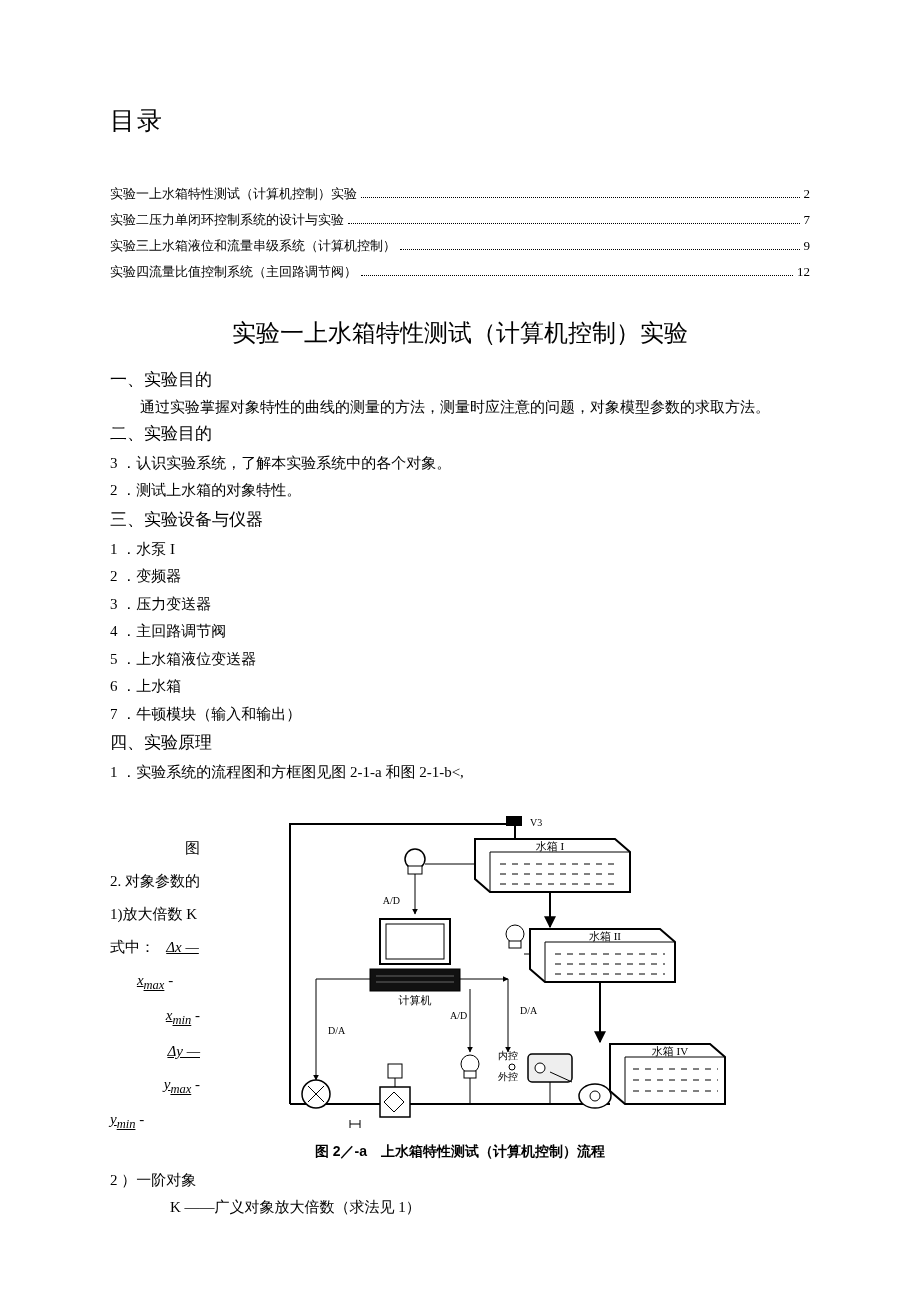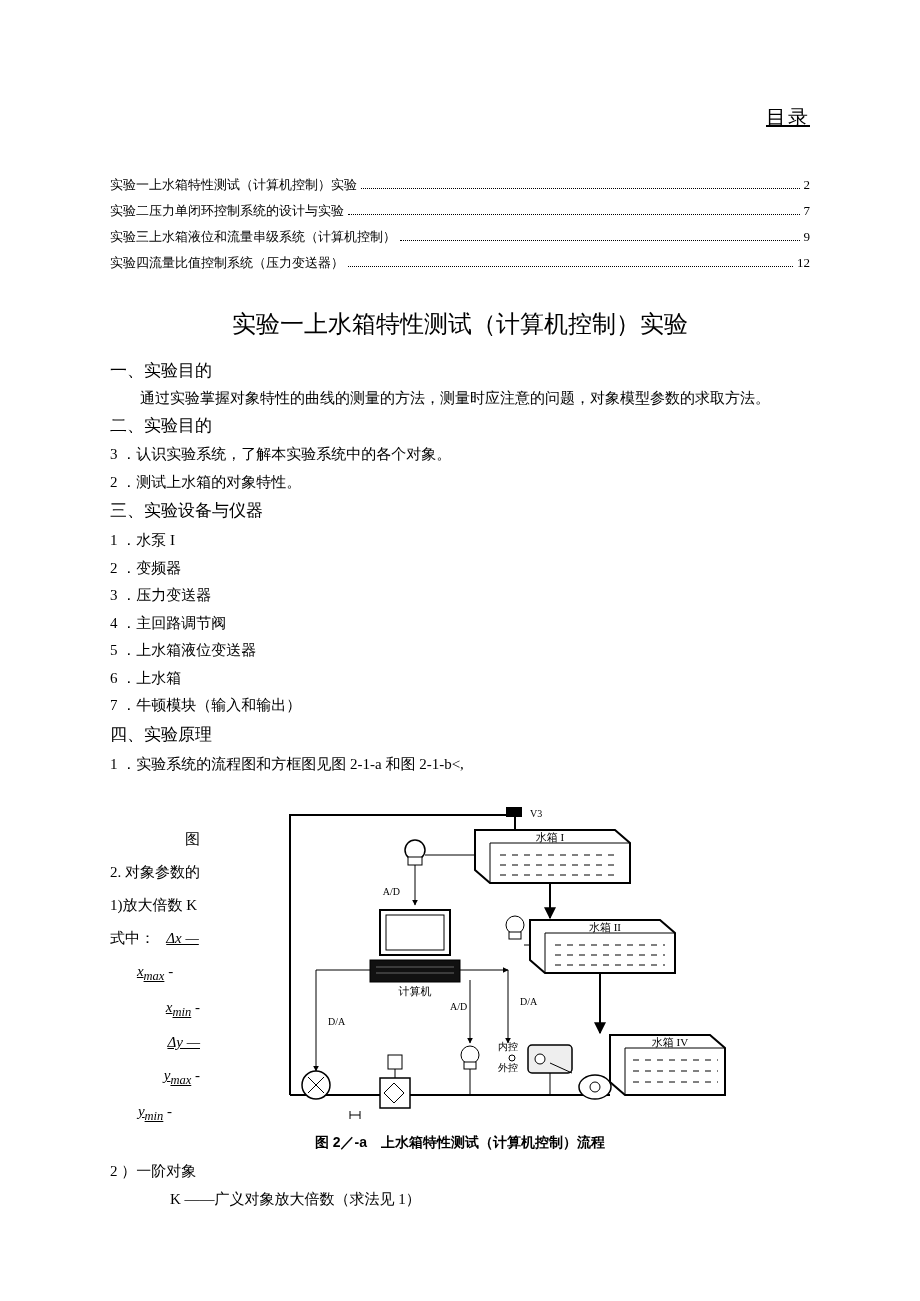--- a/index.html
+++ b/index.html
@@ -7,25 +7,24 @@
     font-size: 15px;
     color: #000;
     background: #fff;
     width: 920px;
     margin: 0;
     padding: 100px 110px 60px 110px;
     box-sizing: border-box;
     line-height: 1.7;
   }
   .title-toc {
-    text-align: right;
-    font-size: 20px;
+    text-align: left;
+    font-size: 25px;
     margin-bottom: 40px;
     letter-spacing: 2px;
-    text-decoration: underline;
   }
   .toc-line {
     display: flex;
     align-items: baseline;
     font-size: 13px;
     margin: 4px 0;
   }
   .toc-dots {
     flex: 1;
     border-bottom: 1px dotted #000;
@@ -83,21 +82,21 @@
     <span>实验二压力单闭环控制系统的设计与实验</span>
     <span class="toc-dots"></span>
     <span>7</span>
   </div>
   <div class="toc-line">
     <span>实验三上水箱液位和流量串级系统（计算机控制）</span>
     <span class="toc-dots"></span>
     <span>9</span>
   </div>
   <div class="toc-line">
-    <span>实验四流量比值控制系统（压力变送器）</span>
+    <span>实验四流量比值控制系统（主回路调节阀）</span>
     <span class="toc-dots"></span>
     <span>12</span>
   </div>
 </div>
 
 <div class="section-title">实验一上水箱特性测试（计算机控制）实验</div>
 
 <div class="subhead">一、实验目的</div>
 <div class="indent">通过实验掌握对象特性的曲线的测量的方法，测量时应注意的问题，对象模型参数的求取方法。</div>
 
@@ -132,21 +131,21 @@
     </div>
     <div style="text-align:right;">
       <span class="it">x</span><sub class="it">min</sub><span> -</span>
     </div>
     <div style="text-align:right;">
       <span class="it">Δy —</span>
     </div>
     <div style="text-align:right;">
       <span class="it">y</span><sub class="it">max</sub><span> -</span>
     </div>
-    <div style="text-align:center;">
+    <div style="text-align:left;">
       <span class="it">y</span><sub class="it">min</sub><span> -</span>
     </div>
   </div>
 
   <svg width="480" height="330" viewBox="0 0 480 330" style="margin-left:140px;">
     <defs>
       <marker id="arr" viewBox="0 0 10 10" refX="9" refY="5" markerWidth="6" markerHeight="6" orient="auto">
         <path d="M0,0 L10,5 L0,10 z" fill="#000"></path>
       </marker>
     </defs>

